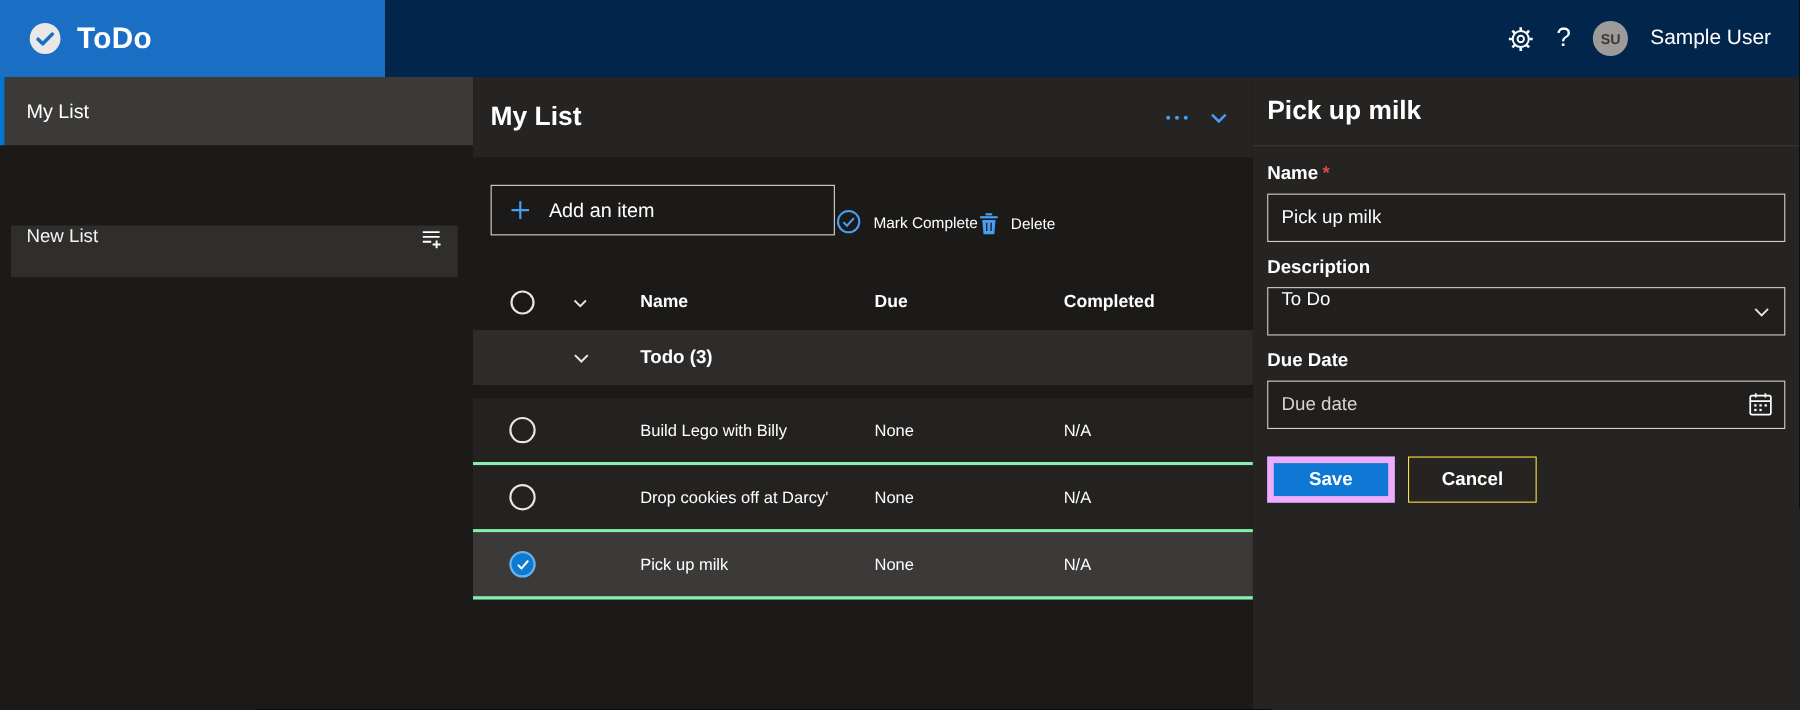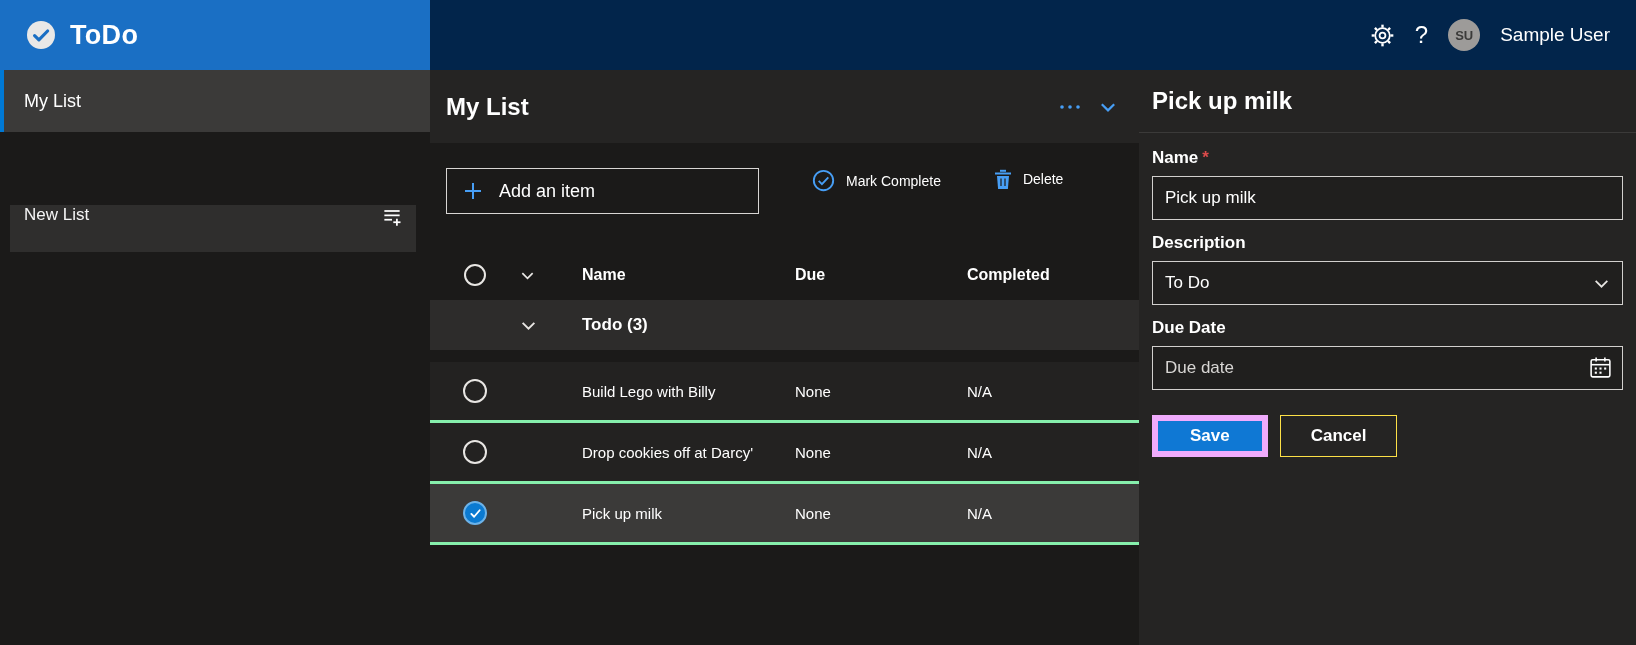--- a/index.html
+++ b/index.html
@@ -2,21 +2,21 @@
 <html><head>
 <meta charset="utf-8">
 <style>
   * { margin:0; padding:0; box-sizing:border-box; }
   html,body { background:#000; }
   body { font-family:"Liberation Sans", sans-serif; }
   .app { position:relative; width:1636px; height:645px; background:#1b1a19; color:#fff; overflow:hidden; }
 
   
   .topbar { display:flex; height:70px; width:100%; }
-  .topbar-left { width:430px; background:#1a6fc4; display:flex; align-items:center; gap:14px; padding-left:26px; }
+  .topbar-left { width:350px; background:#1a6fc4; display:flex; align-items:center; gap:14px; padding-left:26px; }
   .topbar-right { flex:1; background:#02254b; display:flex; align-items:center; justify-content:flex-end; gap:20px; padding-right:26px; }
   .app-title { font-size:27px; font-weight:bold; letter-spacing:.3px; }
   .icon-btn { background:none; border:none; cursor:pointer; display:flex; align-items:center; color:#fff; }
   .help-glyph { font-size:24px; color:#fff; font-weight:400; }
   .avatar { width:32px; height:32px; border-radius:50%; background:#9d9b99; color:#3b3a39; font-size:13px; font-weight:bold; display:flex; align-items:center; justify-content:center; }
   .user-name { font-size:19px; }
 
   
   .sidebar { position:absolute; left:0; top:70px; width:430px; bottom:0; background:#1b1a19; }
   .sidebar-item { height:62px; display:flex; align-items:center; padding-left:20px; font-size:18px; cursor:pointer; }
@@ -24,21 +24,21 @@
   .new-list-row { margin:73px 14px 0 10px; height:47px; background:#2f2e2d; display:flex; align-items:flex-start; justify-content:space-between; padding:0 12px 0 14px; }
   .new-list-row input { flex:1; background:transparent; border:none; outline:none; color:#fff; font-size:17px; font-family:inherit; }
   .new-list-row input::placeholder { color:#ffffff; opacity:.95; }
 
   
   .list-panel { position:absolute; left:430px; top:70px; width:709px; bottom:0; background:#1b1a19; }
   .panel-header { height:73px; background:#252423; display:flex; align-items:center; justify-content:space-between; padding:0 22px 0 16px; }
   .panel-title { font-size:24px; font-weight:bold; }
   .panel-header-icons { display:flex; align-items:center; gap:18px; color:#479ef5; }
 
-  .toolbar { display:flex; align-items:flex-start; margin:25px 16px 0; gap:52px; }
+  .toolbar { display:flex; align-items:flex-end; margin:25px 16px 0; }
   .add-item-btn { width:313px; height:46px; border:1px solid #d8d6d4; background:transparent; color:#fff; display:flex; align-items:center; gap:16px; padding-left:16px; font-size:18px; font-family:inherit; cursor:pointer; }
   .cmd-btn { background:none; border:none; color:#fff; font-size:14px; font-family:inherit; display:flex; align-items:center; gap:10px; cursor:pointer; }
 
   .table { margin-top:36px; }
   .trow { display:grid; grid-template-columns:90px 62px 213px 172px 1fr; align-items:center; }
   .thead { height:50px; font-weight:bold; font-size:16px; }
   .tgroup { height:50px; background:#2d2c2b; font-weight:bold; font-size:17px; margin-bottom:12px; }
   .titem { height:61px; font-size:15px; background:#232221; border-bottom:3px solid #86efac; cursor:pointer; }
   .titem:first-of-type { border-top:1px solid #3b3a39; }
   .titem.selected { background:#3b3a39; }
@@ -55,21 +55,21 @@
   .detail-title { font-size:24px; font-weight:bold; }
   .detail-body { padding:2px 13px 0; }
   .field-label { font-size:17px; font-weight:bold; margin:13px 0 8px; }
   .req { color:#dd4b4b; margin-left:4px; font-weight:bold; }
   .text-input, .textarea, .dropdown { width:100%; background:#201f1e; border:1px solid #d2d0ce; color:#fff; font-size:17px; font-family:inherit; }
   .text-input { height:44px; padding:0 12px; }
   .text-input::placeholder, .textarea::placeholder { color:#d8d6d4; opacity:1; }
   .textarea { height:90px; padding:10px 12px; resize:none; display:block; }
   .textarea-wrap { position:relative; }
   .resize-grip { position:absolute; right:2px; bottom:3px; width:12px; height:12px; clip-path:polygon(100% 0,100% 100%,0 100%); background:repeating-linear-gradient(135deg, transparent 0 2.5px, #cfcdcb 2.5px 4px); cursor:nwse-resize; }
-  .dropdown { height:44px; display:flex; align-items:center; justify-content:space-between; padding:0 12px; cursor:pointer; }
+  .dropdown { height:44px; display:flex; justify-content:space-between; padding:0 12px; cursor:pointer; }
   .date-wrap { position:relative; }
   .date-wrap .text-input { padding-right:48px; width:100%; }
   .calendar-btn { position:absolute; right:10px; top:9px; background:none; border:none; cursor:pointer; display:flex; }
   .btn-row { display:flex; gap:12px; margin-top:25px; }
   .btn { height:42px; font-size:17px; font-weight:bold; font-family:inherit; cursor:pointer; }
   .btn-primary { background:#0f78d4; color:#fff; border:6px solid #f0abfc; padding:0 32px; }
   .btn-secondary { background:transparent; color:#fff; border:1px solid #fde047; padding:0 30px; }
 </style>
 </head>
 <body>

